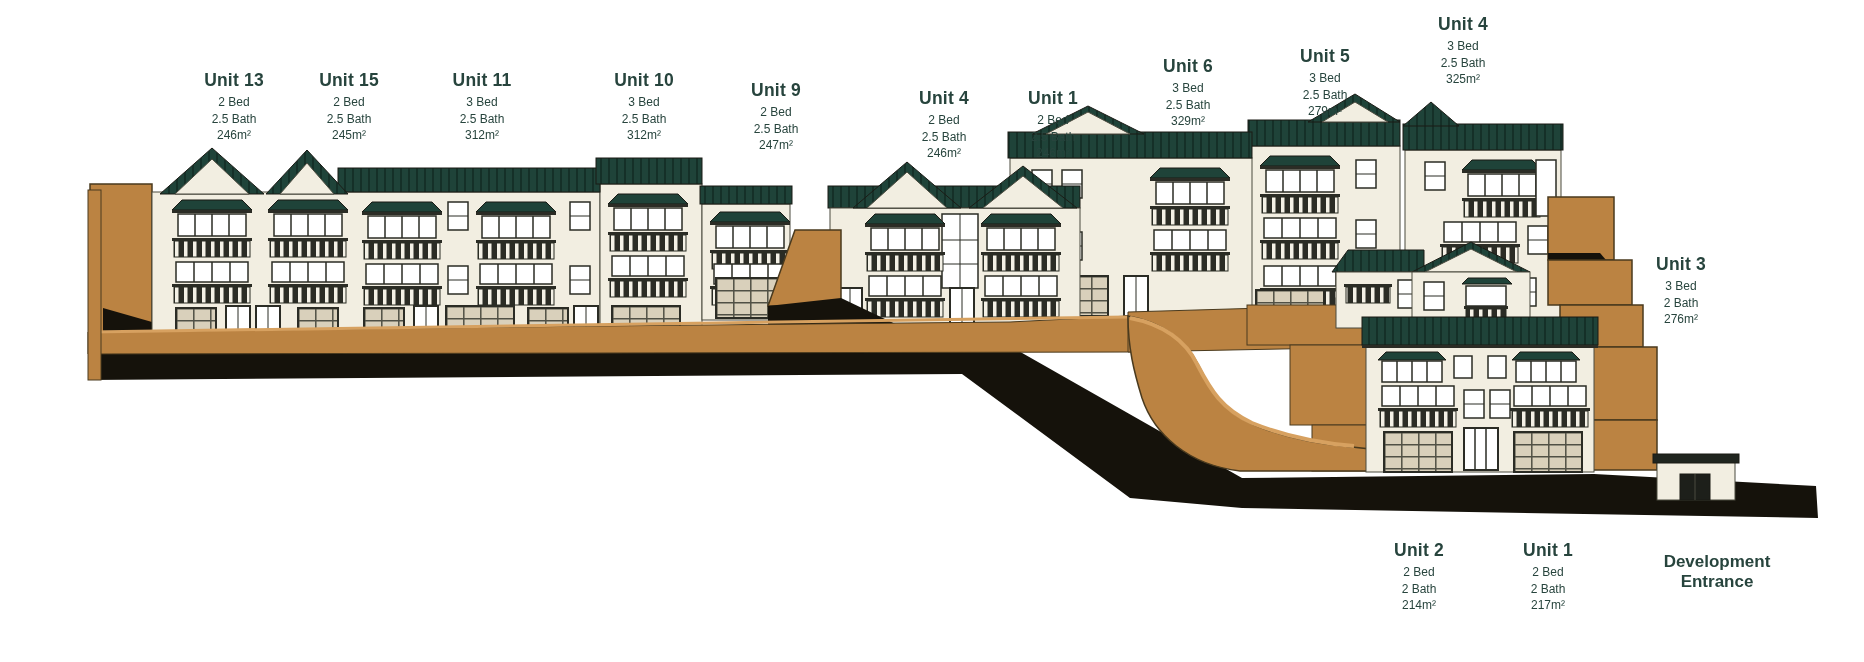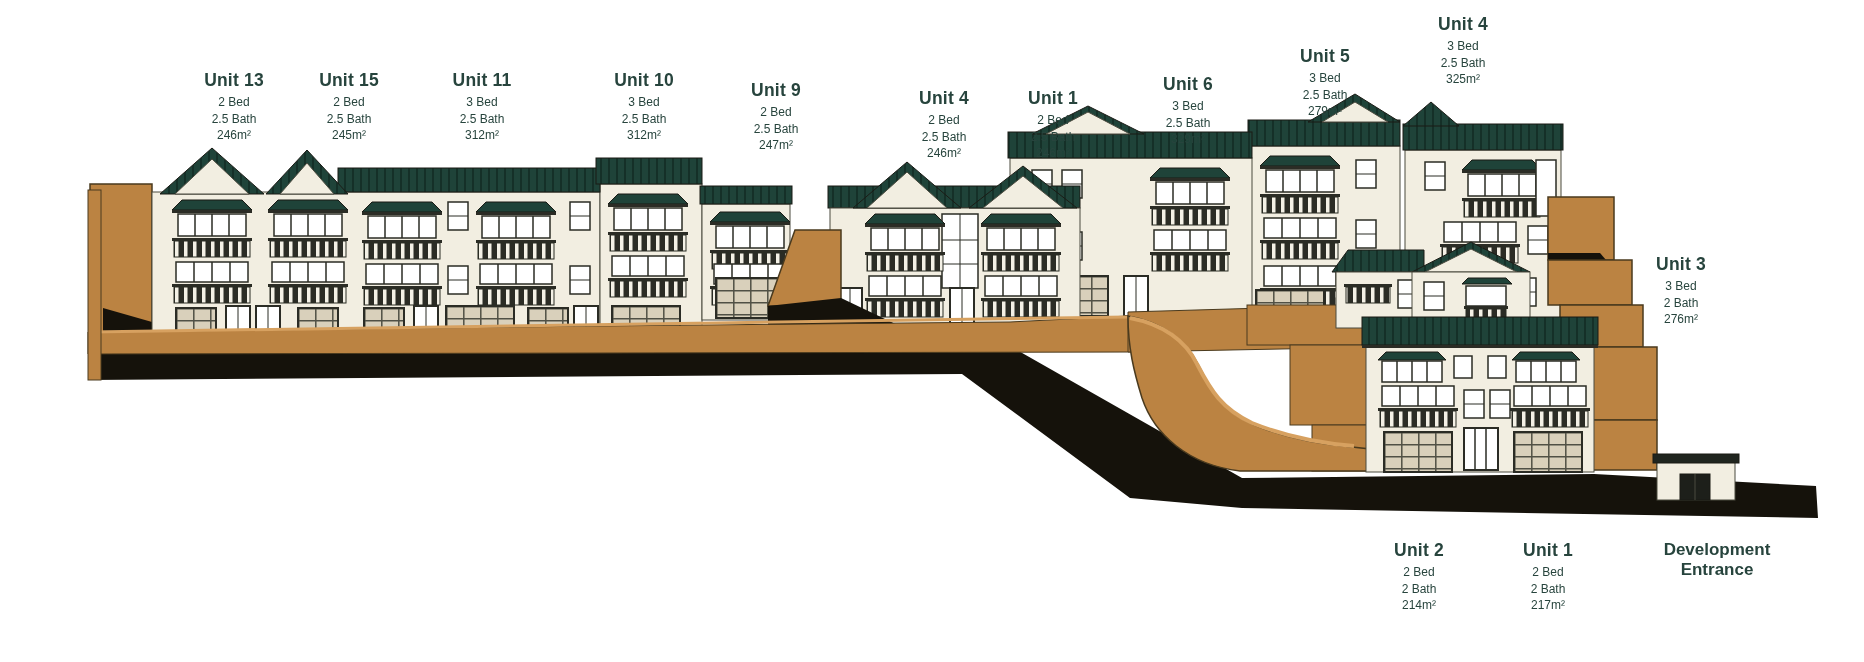--- a/index.html
+++ b/index.html
@@ -286,21 +286,21 @@
   <div class="ul">2 Bed</div>
   <div class="ul">2.5 Bath</div>
   <div class="ul">246m²</div>
 </div>
 <div class="ulabel" style="left:1053px;top:88px">
   <div class="ut">Unit 1</div>
   <div class="ul">2 Bed</div>
   <div class="ul">2.5 Bath</div>
   <div class="ul">246m²</div>
 </div>
-<div class="ulabel" style="left:1188px;top:74px">
+<div class="ulabel" style="left:1188px;top:56px">
   <div class="ut">Unit 6</div>
   <div class="ul">3 Bed</div>
   <div class="ul">2.5 Bath</div>
   <div class="ul">329m²</div>
 </div>
 <div class="ulabel" style="left:1325px;top:46px">
   <div class="ut">Unit 5</div>
   <div class="ul">3 Bed</div>
   <div class="ul">2.5 Bath</div>
   <div class="ul">279m²</div>
@@ -322,18 +322,18 @@
   <div class="ul">2 Bed</div>
   <div class="ul">2 Bath</div>
   <div class="ul">214m²</div>
 </div>
 <div class="ulabel" style="left:1548px;top:540px">
   <div class="ut">Unit 1</div>
   <div class="ul">2 Bed</div>
   <div class="ul">2 Bath</div>
   <div class="ul">217m²</div>
 </div>
-<div class="ulabel" style="left:1717px;top:540px">
+<div class="ulabel" style="left:1717px;top:552px">
   <div class="ut2">Development</div>
   <div class="ut2">Entrance</div>
 </div>
 
 </div>
 
 </body></html>

